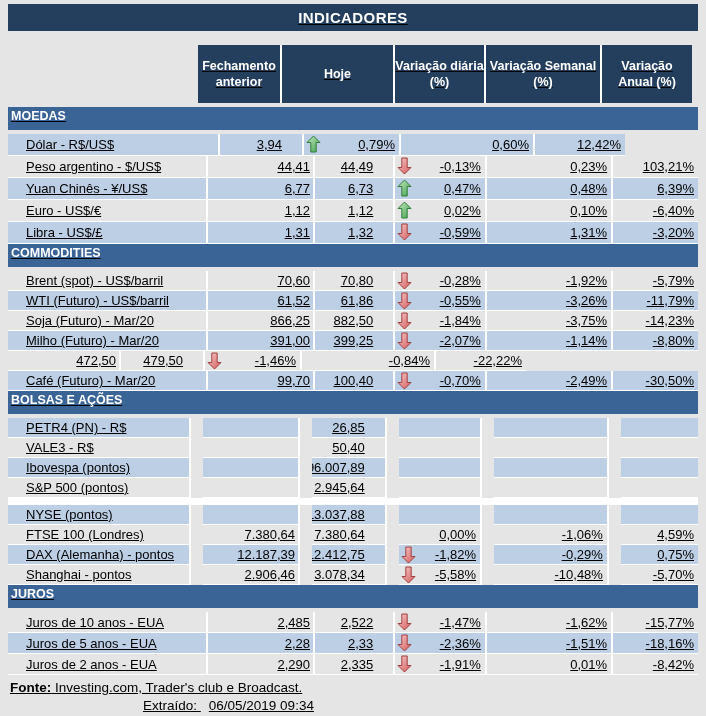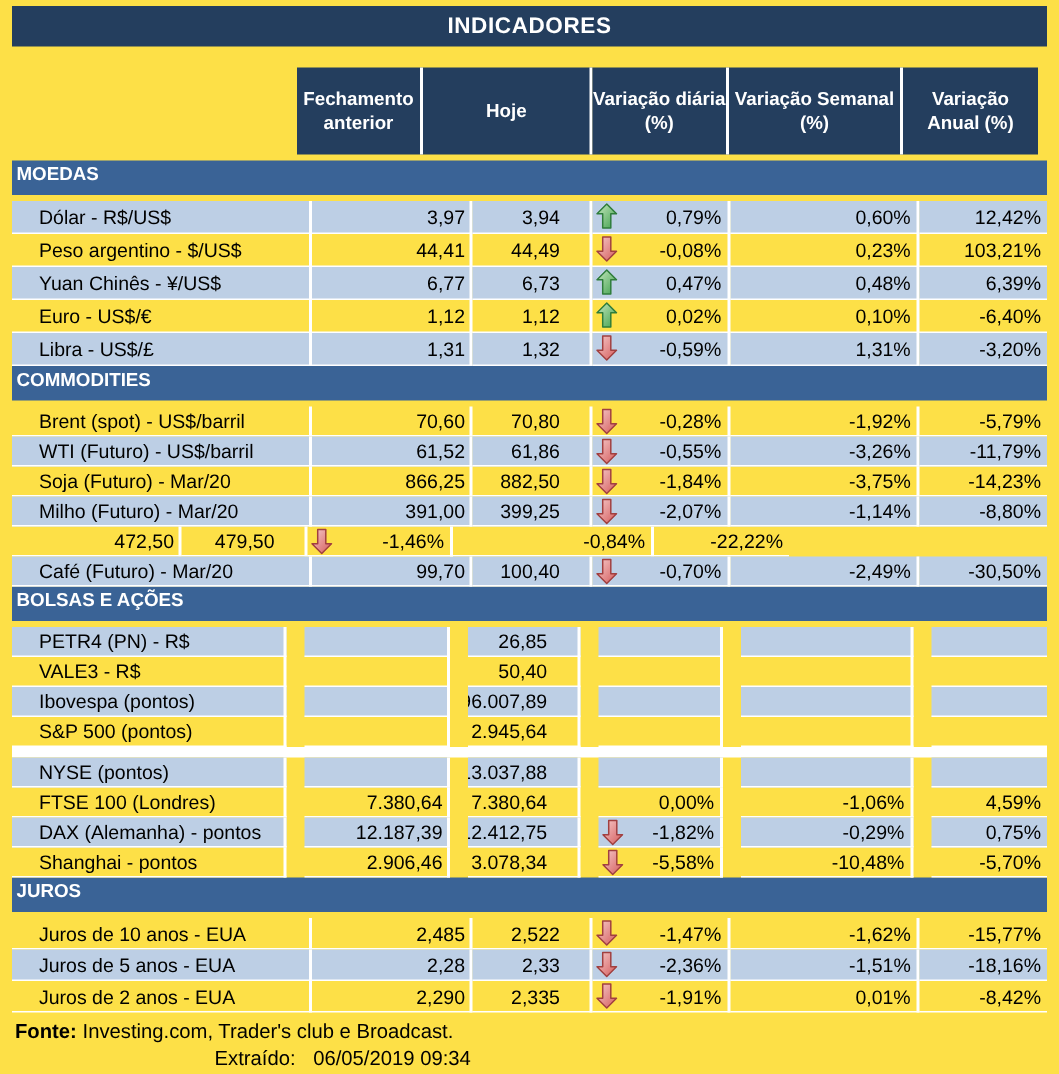--- a/index.html
+++ b/index.html
@@ -1,22 +1,23 @@
 <!DOCTYPE html>
 <html><head>
 <meta charset="utf-8">
 <style>
   html,body{margin:0;padding:0;background:#fff;}
   .page{
     position:relative;
     width:706px;height:716px;
-    background:#fde047;
+    background:#e5e5e5;
     font-family:"Liberation Sans", sans-serif;
     color:#000;
     overflow:hidden;
+    text-decoration:underline;
   }
   .titlebar{
     margin:4px 8px 0 8px;height:27px;
     background:#243E5E;color:#fff;
     font-weight:bold;font-size:15px;letter-spacing:.4px;
     display:flex;align-items:center;justify-content:center;
   }
   .header-row{
     margin:14px 8px 4px 8px;height:58px;
     display:flex;
@@ -105,40 +106,39 @@
     <div class="h-cell w-va">
       <div class="hl">Variação</div>
       <div class="hl">Anual (%)</div>
     </div>
   </div>
 
   <div class="tbody" id="tbody">
       <div class="band">MOEDAS</div>
       <div class="row s0 shaded">
     <div class="cell c-label">Dólar - R$/US$</div>
-    <div class="cell c-hoje">3,97</div>
     <div class="cell c-fech">3,94</div>
     <div class="cell c-vd">
       <span class="arrow"><svg width="15" height="18" viewBox="0 0 15 18">
               <polygon points="7.5,1 14,7.5 10.2,7.5 10.2,17 4.8,17 4.8,7.5 1,7.5" fill="url(#gup)" stroke="#2f7d3b" stroke-width="1" stroke-linejoin="round"></polygon>
             </svg></span>
       <span>0,79%</span>
     </div>
     <div class="cell c-vs">0,60%</div>
     <div class="cell c-va">12,42%</div>
   </div>
       <div class="row s0">
     <div class="cell c-label">Peso argentino - $/US$</div>
     <div class="cell c-hoje">44,41</div>
     <div class="cell c-fech">44,49</div>
     <div class="cell c-vd">
       <span class="arrow"><svg width="15" height="18" viewBox="0 0 15 18">
               <polygon points="7.5,17 1,10.5 4.8,10.5 4.8,1 10.2,1 10.2,10.5 14,10.5" fill="url(#gdown)" stroke="#a14040" stroke-width="1" stroke-linejoin="round"></polygon>
             </svg></span>
-      <span>-0,08%</span>
+      <span>-0,13%</span>
     </div>
     <div class="cell c-vs">0,23%</div>
     <div class="cell c-va">103,21%</div>
   </div>
       <div class="row s0 shaded">
     <div class="cell c-label">Yuan Chinês - ¥/US$</div>
     <div class="cell c-hoje">6,77</div>
     <div class="cell c-fech">6,73</div>
     <div class="cell c-vd">
       <span class="arrow"><svg width="15" height="18" viewBox="0 0 15 18">

